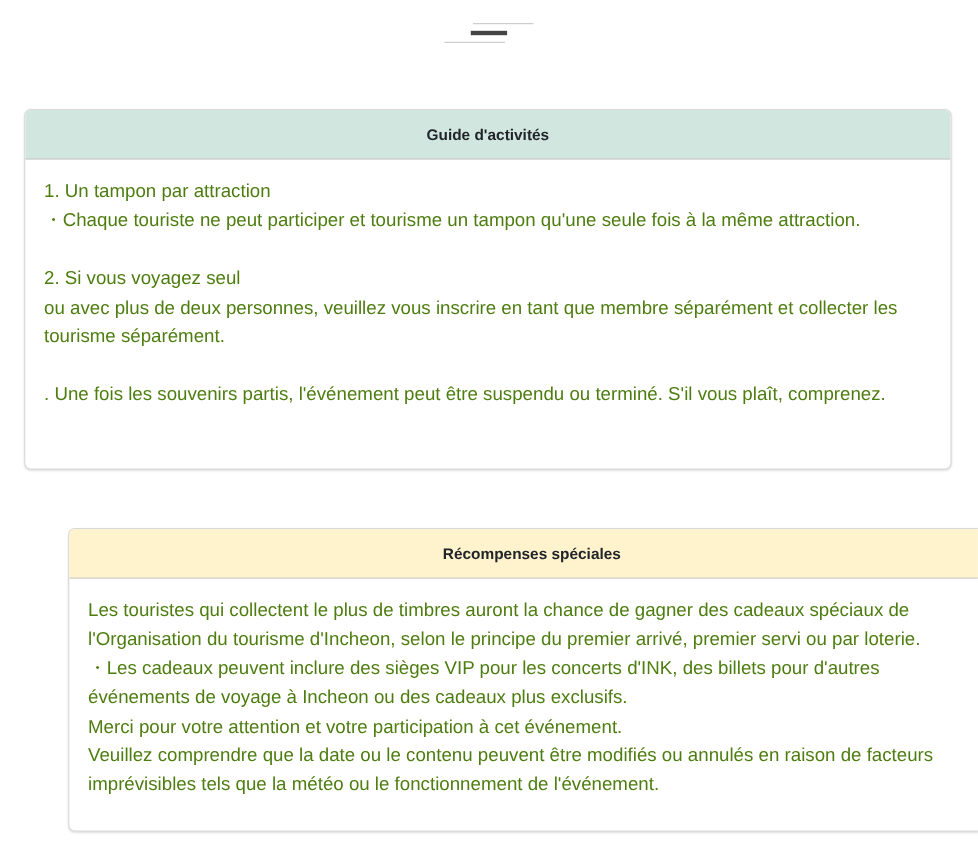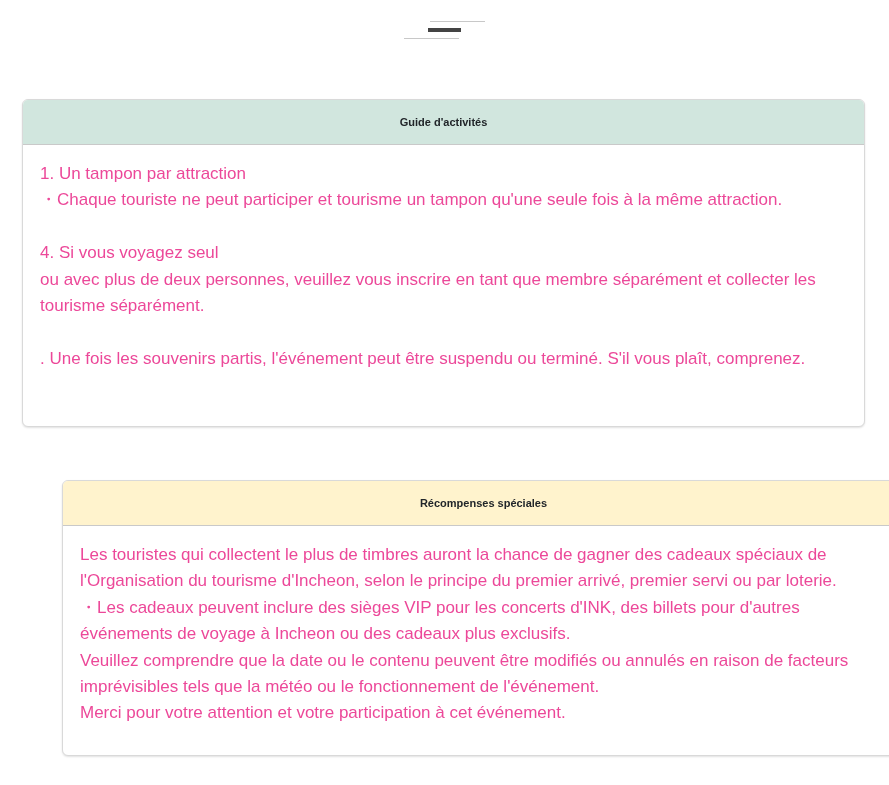--- a/index.html
+++ b/index.html
@@ -57,60 +57,60 @@
     overflow: hidden;
     box-sizing: border-box;
   }
   .card.guide { top: 99px; height: 328px; }
   .card.rewards { top: 480px; height: 276px; margin-left: 40px; }
   .card-header {
     height: 45px;
     line-height: 45px;
     text-align: center;
     font-weight: bold;
-    font-size: 11px;
+    font-size: 14px;
     color: #212529;
     border-bottom: 1px solid #c9c9c9;
     box-sizing: border-box;
   }
   .guide .card-header { background: #d1e6de; }
   .rewards .card-header { background: #fff3cd; }
   .card-body {
     padding: 16px 17px 0 17px;
     font-size: 17px;
     line-height: 26.4px;
-    color: #ec4899;
+    color: #4d7c0f;
   }
   .line { white-space: nowrap; }
   .line.wrap { white-space: normal; }
   .spacer { height: 26.4px; }
 </style>
 </head>
 <body>
 
 <div class="deco">
   <div class="line-top"></div>
   <div class="bar-dark"></div>
   <div class="line-bottom"></div>
 </div>
 
 <section class="card guide">
   <div class="card-header">Guide d'activités</div>
   <div class="card-body">
     <div class="line">1. Un tampon par attraction</div>
     <div class="line">・Chaque touriste ne peut participer et tourisme un tampon qu'une seule fois à la même attraction.</div>
     <div class="spacer"></div>
-    <div class="line">4. Si vous voyagez seul</div>
+    <div class="line">2. Si vous voyagez seul</div>
     <div class="line wrap">ou avec plus de deux personnes, veuillez vous inscrire en tant que membre séparément et collecter les tourisme séparément.</div>
     <div class="spacer"></div>
     <div class="line">. Une fois les souvenirs partis, l'événement peut être suspendu ou terminé. S'il vous plaît, comprenez.</div>
   </div>
 </section>
 
 <section class="card rewards">
   <div class="card-header">Récompenses spéciales</div>
   <div class="card-body">
     <div class="line wrap">Les touristes qui collectent le plus de timbres auront la chance de gagner des cadeaux spéciaux de l'Organisation du tourisme d'Incheon, selon le principe du premier arrivé, premier servi ou par loterie.</div>
     <div class="line wrap">・Les cadeaux peuvent inclure des sièges VIP pour les concerts d'INK, des billets pour d'autres événements de voyage à Incheon ou des cadeaux plus exclusifs.</div>
+    <div class="line wrap">Merci pour votre attention et votre participation à cet événement.</div>
     <div class="line wrap">Veuillez comprendre que la date ou le contenu peuvent être modifiés ou annulés en raison de facteurs imprévisibles tels que la météo ou le fonctionnement de l'événement.</div>
-    <div class="line wrap">Merci pour votre attention et votre participation à cet événement.</div>
   </div>
 </section>
 
 </body></html>

